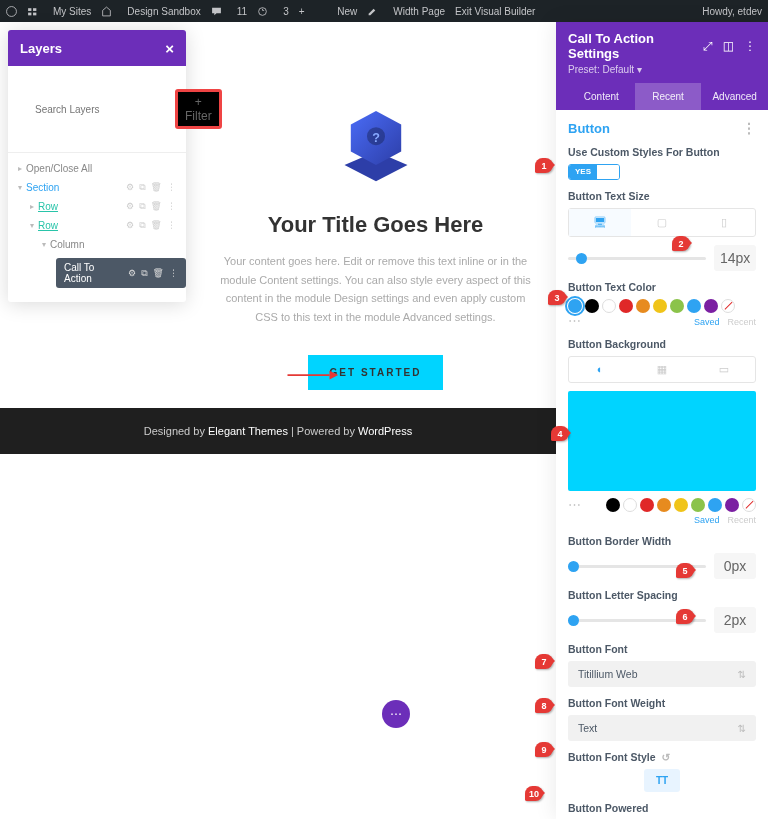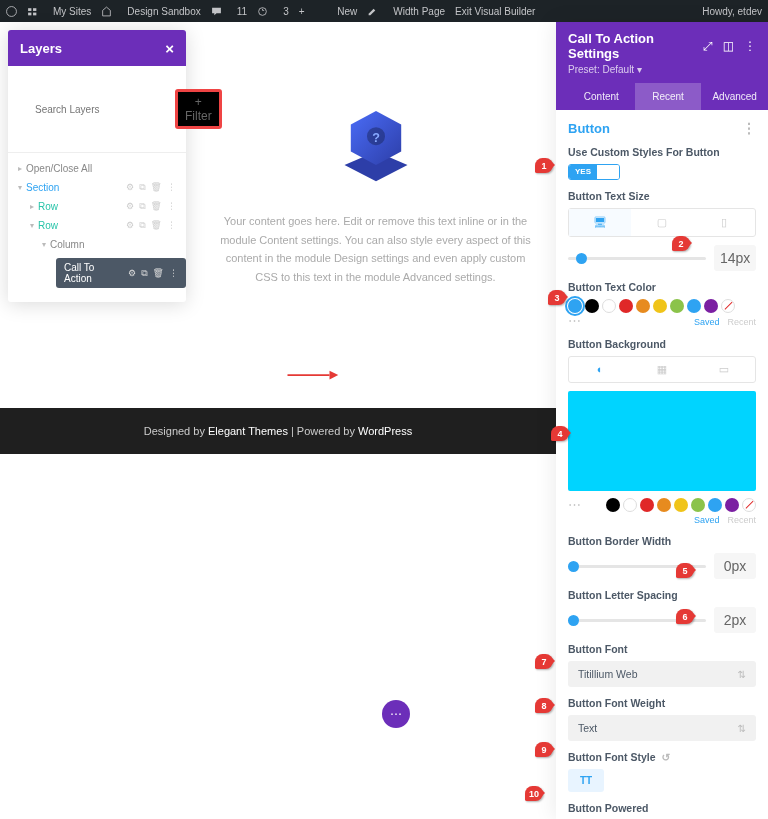--- a/index.html
+++ b/index.html
@@ -15,21 +15,21 @@
 .layers-panel { position: absolute; top: 30px; left: 8px; width: 178px; background: #fff; border-radius: 3px; box-shadow: 0 2px 20px rgba(0,0,0,0.15); }
 .layers-header { background: #6c2eb9; color: #fff; height: 36px; display: flex; align-items: center; justify-content: space-between; padding: 0 12px; font-size: 13px; font-weight: 600; border-radius: 3px 3px 0 0; }
 .layers-search { display: flex; padding: 23px; gap: 4px; border-bottom: 1px solid #eee; }
 .layers-search input { flex: 1; border: none; font-size: 10px; color: #999; padding: 4px; background: transparent; }
 .filter-btn { background: #000000; border: 3px solid #ef4444; border-radius: 3px; font-size: 12px; padding: 3px 7px; color: #666; cursor: pointer; }
 .layers-tree { padding: 6px 0 14px; font-size: 10px; }
 .tree-row { display: flex; align-items: center; justify-content: space-between; padding: 4px 10px; color: #888; }
 .tree-row .lbl { display: flex; align-items: center; gap: 4px; }
 .tree-row .caret { color: #bbb; font-size: 8px; }
 .tree-row.section .name { color: #2ea3f2; }
-.tree-row.row .name { color: #29c4a9; }
+.tree-row.row .name { color: #29c4a9; text-decoration: underline; }
 .tree-row .icons { display: flex; gap: 5px; color: #ccc; font-size: 9px; }
 .cta-pill { margin: 4px 0 0 48px; display: inline-flex; align-items: center; gap: 6px; background: #4c5866; color: #fff; border-radius: 3px; padding: 4px 8px; font-size: 10px; }
 .cta-pill .icons { display: flex; gap: 5px; color: #ddd; font-size: 9px; }
 
 
 .canvas { position: absolute; top: 22px; left: 195px; right: 212px; }
 .canvas-inner { text-align: center; padding: 80px 20px 30px; }
 .illus { width: 90px; height: 90px; margin: 0 auto 20px; position: relative; }
 .title { font-size: 22px; font-weight: 600; color: #333; margin-bottom: 14px; }
 .body-text { font-size: 11px; color: #aaa; line-height: 1.7; max-width: 320px; margin: 0 auto 28px; }
@@ -71,21 +71,21 @@
 .saved-recent { display: flex; gap: 8px; justify-content: flex-end; font-size: 9px; margin-top: 3px; }
 .saved-recent .saved { color: #2ea3f2; }
 .saved-recent .recent { color: #ccc; }
 .ellips { color: #bbb; font-size: 13px; }
 .bg-tabs { display: flex; border: 1px solid #e5e5e5; border-radius: 3px; }
 .bg-tabs div { flex: 1; text-align: center; padding: 6px 0; color: #ccc; font-size: 11px; }
 .bg-tabs div.active { color: #2ea3f2; }
 .bg-preview { height: 100px; background: #00d4ff; margin: 8px 0 6px; border-radius: 2px; }
 .select { background: #f1f1f1; border-radius: 3px; padding: 7px 10px; display: flex; justify-content: space-between; align-items: center; font-size: 10.5px; color: #4c5866; }
 .updown { color: #bbb; font-size: 10px; }
-.style-tabs { display: flex; gap: 0; }
+.style-tabs { display: flex; gap: 0; justify-content: center; }
 .style-tabs div { padding: 6px 12px; font-size: 10px; color: #ccc; border-radius: 3px; }
 .style-tabs div.active { background: #e8f4ff; color: #2ea3f2; font-weight: 600; }
 .padding-row { display: flex; gap: 4px; }
 .padding-cell { flex: 1; text-align: center; }
 .padding-cell input { width: 100%; background: #f1f1f1; border: none; border-radius: 3px; padding: 6px 4px; font-size: 10px; text-align: center; color: #666; }
 .link-ic { color: #2ea3f2; font-size: 10px; padding: 6px 3px; }
 .reset-ic { color: #bbb; margin-left: 6px; }
 
 
 .badge { position: absolute; background: #e53935; color: #fff; width: 18px; height: 15px; border-radius: 8px 8px 8px 2px; font-size: 9px; font-weight: 700; display: flex; align-items: center; justify-content: center; box-shadow: 1px 1px 2px rgba(0,0,0,0.3); z-index: 50; }
@@ -221,21 +221,23 @@
               <stop offset="0" stop-color="#4a6cf7"></stop>
               <stop offset="1" stop-color="#2d3ea8"></stop>
             </linearGradient>
           </defs>
           <polygon points="50,55 85,70 50,88 15,70" fill="#2d3ea8"></polygon>
           <polygon points="50,10 78,25 78,55 50,70 22,55 22,25" fill="url(#g1)"></polygon>
           <circle cx="50" cy="38" r="10" fill="#1a2560" opacity="0.5"></circle>
           <text x="50" y="44" text-anchor="middle" fill="#8af" font-size="14" font-weight="bold">?</text>
         </svg>
     </div>
+    <div class="title">Your Title Goes Here</div>
     <div class="body-text">Your content goes here. Edit or remove this text inline or in the module Content settings. You can also style every aspect of this content in the module Design settings and even apply custom CSS to this text in the module Advanced settings.</div>
+    <span class="cta-btn">GET STARTED</span>
   </div>
   <svg class="arrow" viewBox="0 0 60 16">
       <line x1="2" y1="8" x2="50" y2="8" stroke="#e53935" stroke-width="2"></line>
       <polygon points="50,3 60,8 50,13" fill="#e53935"></polygon>
     </svg>
 </div>
 
 <div class="footer-band">
   <span><span>Designed by </span><span class="bold">Elegant Themes</span><span> | Powered by </span><span class="bold">WordPress</span></span>
 </div>

